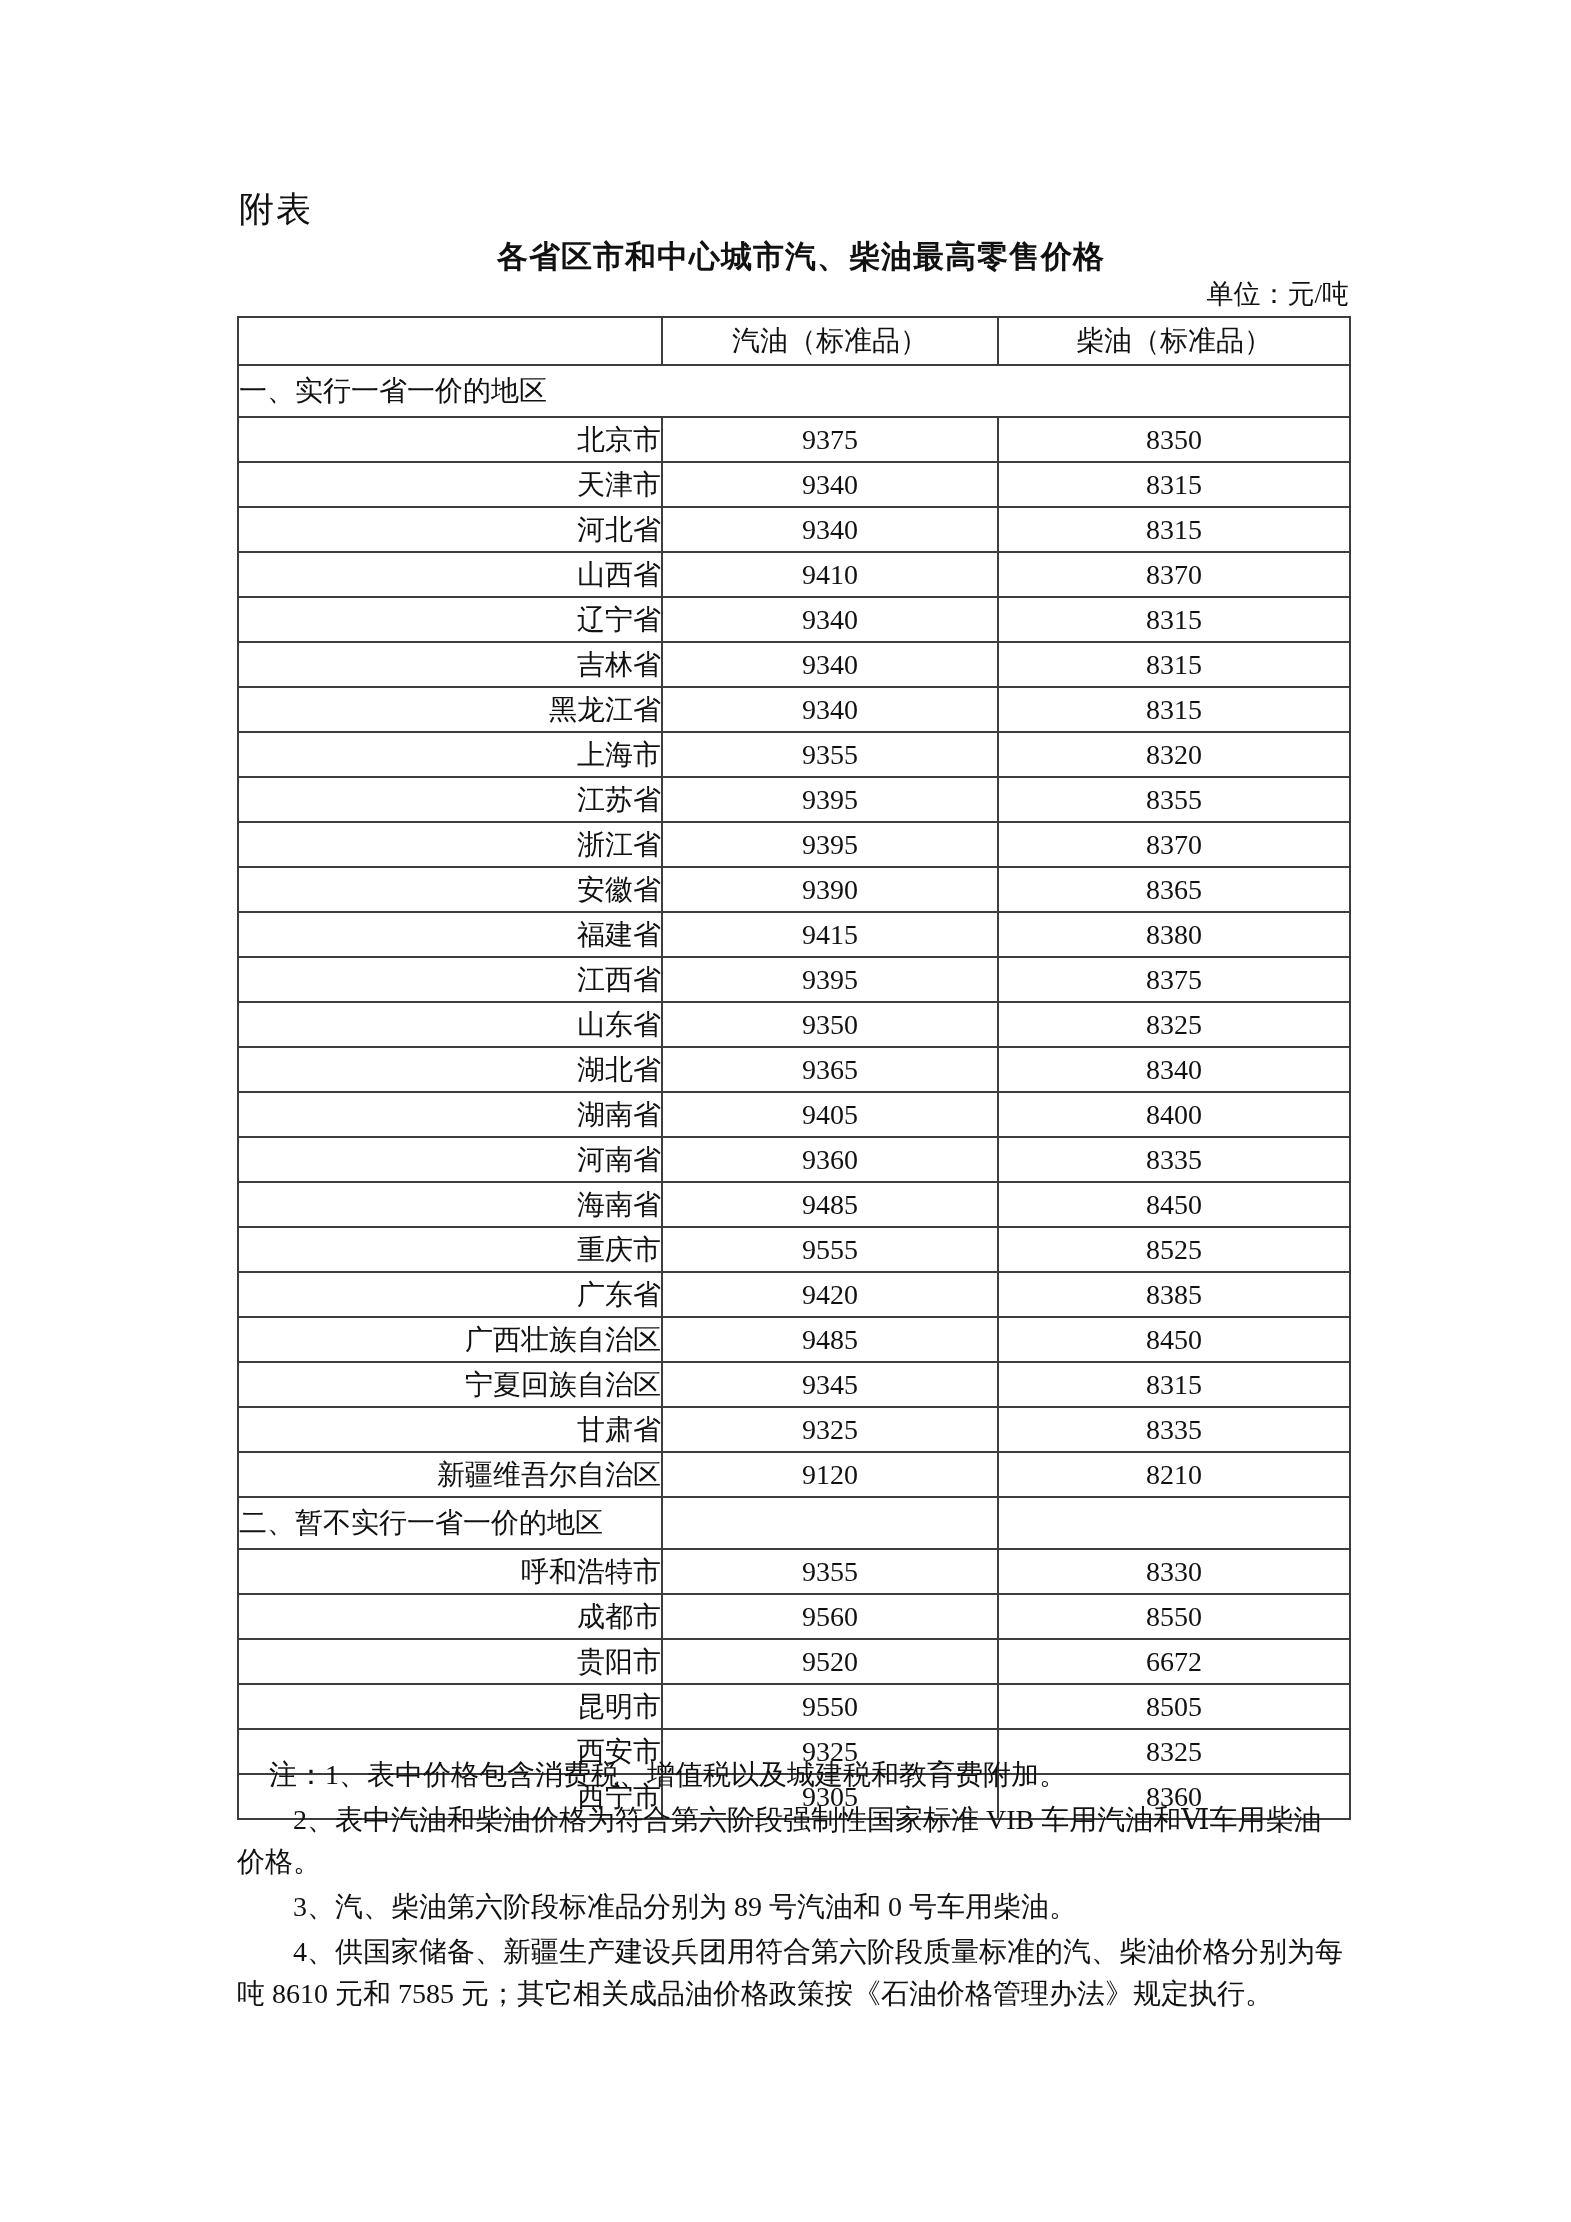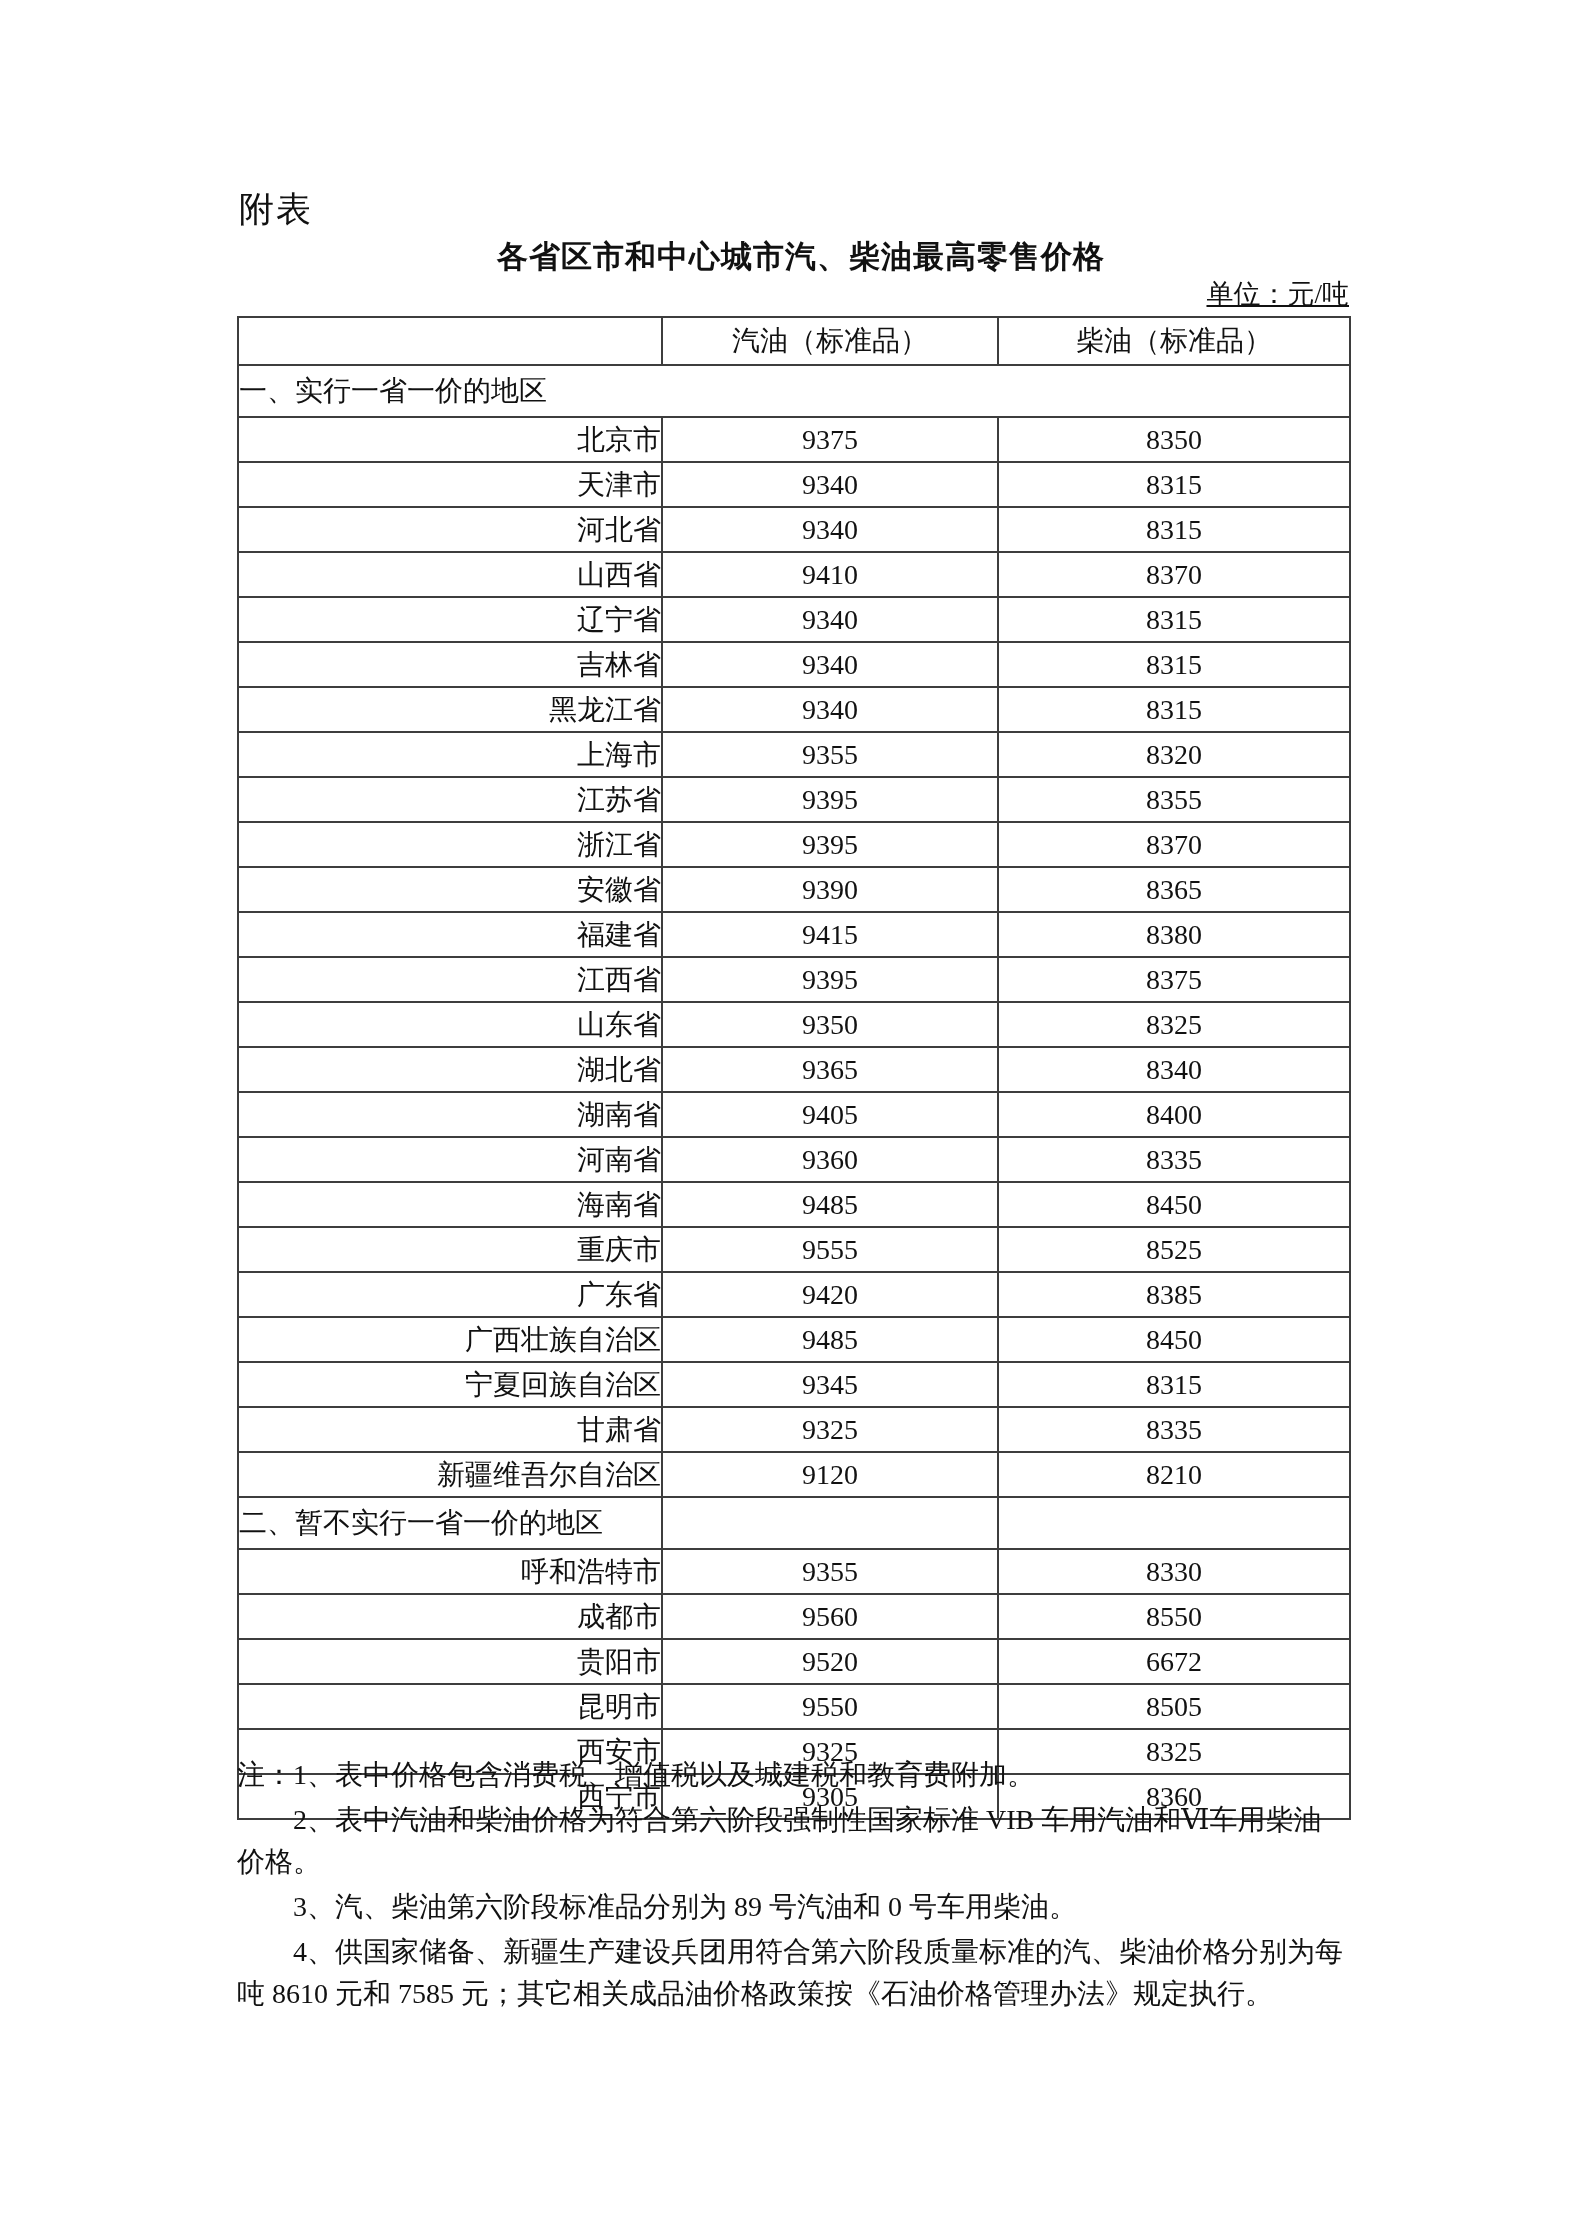--- a/index.html
+++ b/index.html
@@ -36,21 +36,20 @@
   }
   .unit-line {
     position: absolute;
     left: 237px;
     top: 276px;
     width: 1112px;
     text-align: right;
     font-size: 27px;
     padding-right: 0;
     box-sizing: border-box;
-    text-decoration: underline;
   }
   table.price-table {
     position: absolute;
     left: 237px;
     top: 316px;
     width: 1112px;
     border-collapse: collapse;
     table-layout: fixed;
   }
   table.price-table th,
@@ -88,20 +87,21 @@
     width: 1112px;
     font-size: 28px;
     line-height: 42px;
   }
   .notes p {
     margin: 0 0 3px 0;
     text-indent: 2em;
   }
   .notes p.first-note {
     text-indent: 0;
+    margin-left: 32px;
   }
 </style>
 </head>
 <body>
 
 <div class="doc-label">附表</div>
 
 <h1 class="doc-title">各省区市和中心城市汽、柴油最高零售价格</h1>
 
 <div class="unit-line">单位：元/吨</div>

